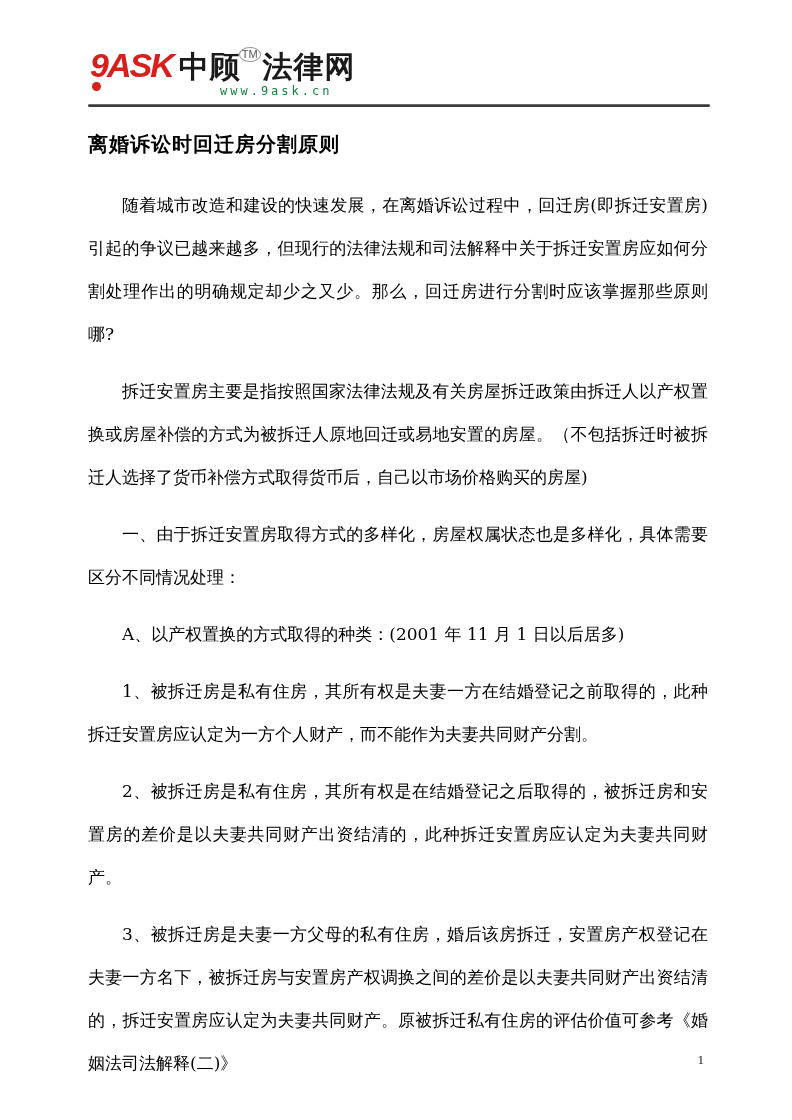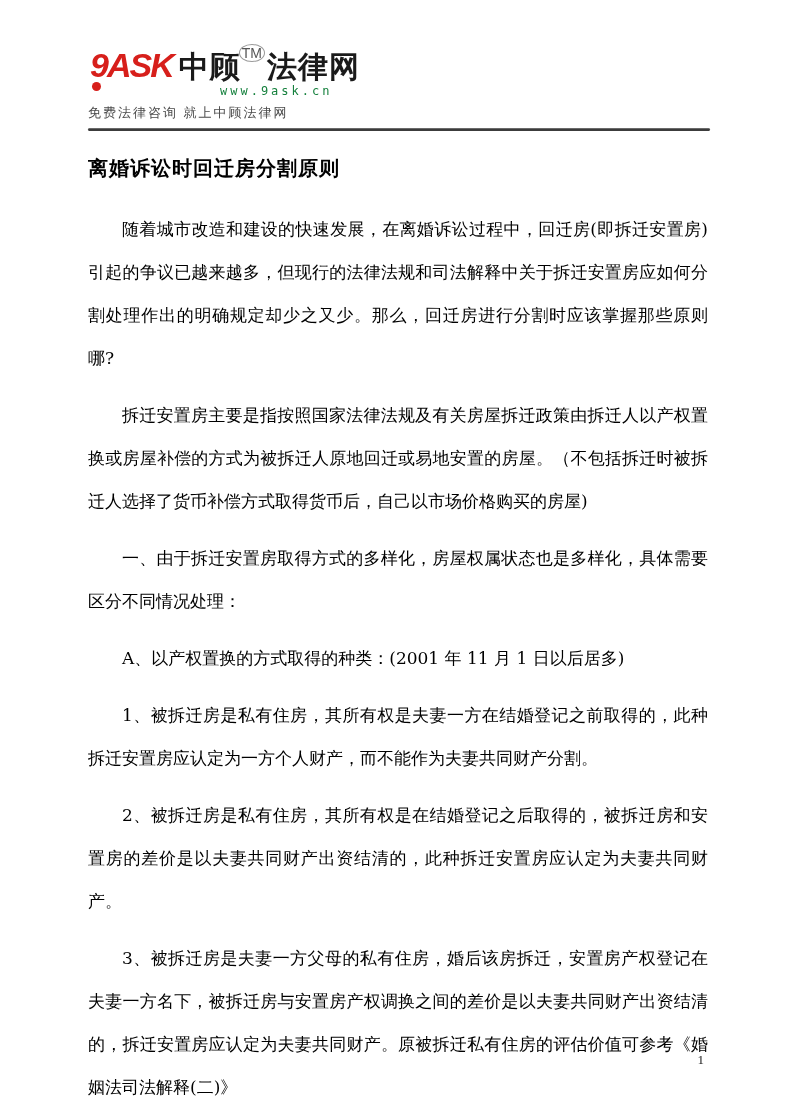--- a/index.html
+++ b/index.html
@@ -49,21 +49,21 @@
   .brand-cn {
     font-family: "Liberation Sans", sans-serif;
     font-weight: bold;
     font-size: 30px;
     color: #1a1a1a;
     margin-left: 6px;
     letter-spacing: 1px;
   }
   .tm {
     font-family: "Liberation Sans", sans-serif;
-    font-size: 14px;
+    font-size: 11px;
     color: #555;
     border: 1px solid #999;
     border-radius: 50%;
     padding: 1px 2px;
     position: relative;
     top: -20px;
     left: -2px;
     margin-top: 16px;
   }
   .brand-suffix {
@@ -137,21 +137,20 @@
     <div class="logo-row">
       <span class="brand-9ask">
         <span>9ASK</span>
         <span class="q-dot"></span>
       </span>
       <span class="brand-cn">中顾</span>
       <span class="tm">TM</span>
       <span class="brand-suffix">法律网</span>
     </div>
     <div class="logo-url">www.9ask.cn</div>
-    <div class="tagline">免费法律咨询 就上中顾法律网</div>
     <div class="header-rule"></div>
   </div>
 
   <h1 class="doc-title">离婚诉讼时回迁房分割原则</h1>
 
   <div class="doc-body">
     <p>随着城市改造和建设的快速发展，在离婚诉讼过程中，回迁房(即拆迁安置房)引起的争议已越来越多，但现行的法律法规和司法解释中关于拆迁安置房应如何分割处理作出的明确规定却少之又少。那么，回迁房进行分割时应该掌握那些原则哪?</p>
     <p>拆迁安置房主要是指按照国家法律法规及有关房屋拆迁政策由拆迁人以产权置换或房屋补偿的方式为被拆迁人原地回迁或易地安置的房屋。（不包括拆迁时被拆迁人选择了货币补偿方式取得货币后，自己以市场价格购买的房屋)</p>
     <p>一、由于拆迁安置房取得方式的多样化，房屋权属状态也是多样化，具体需要区分不同情况处理：</p>
     <p>A、以产权置换的方式取得的种类：(2001 年 11 月 1 日以后居多)</p>

